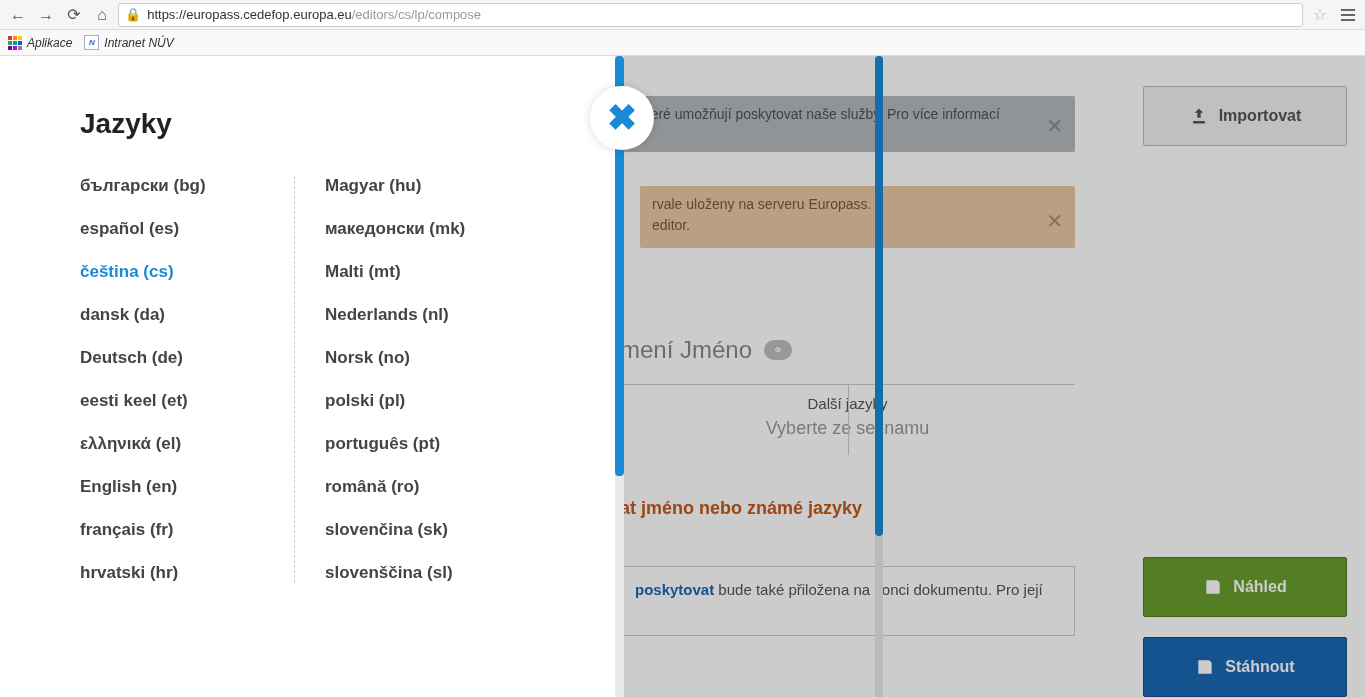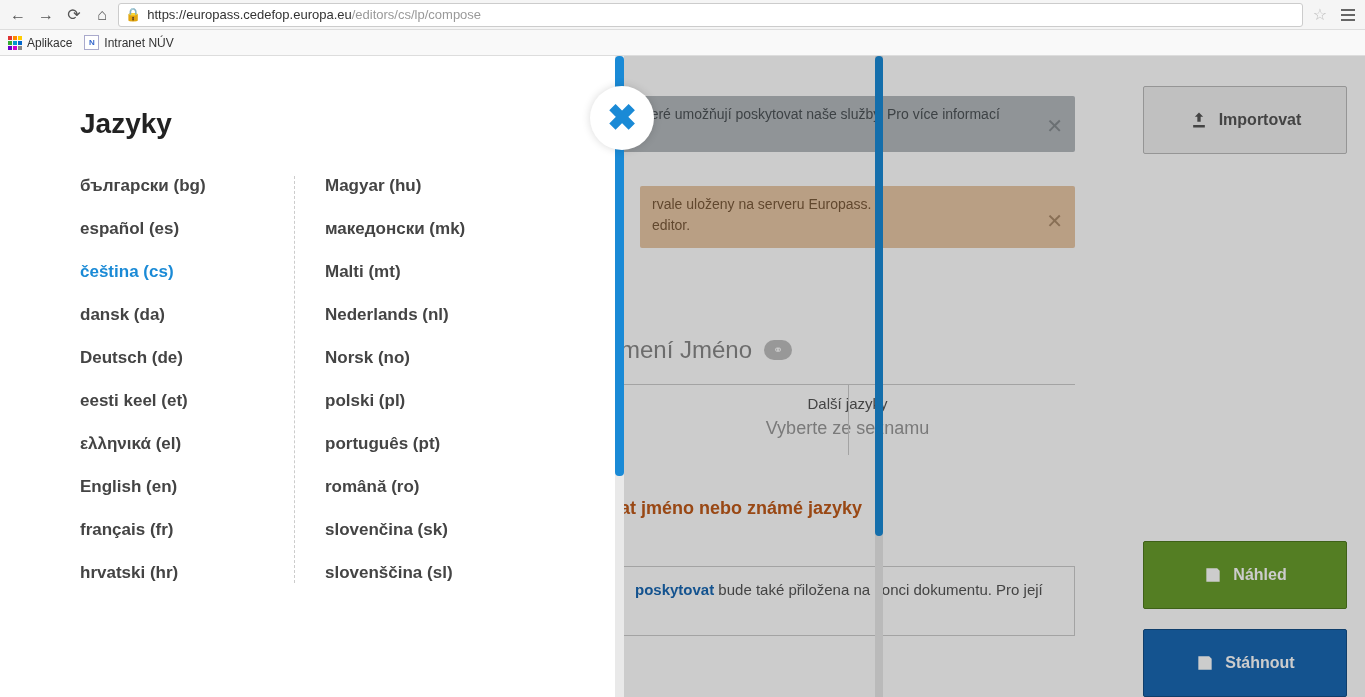--- a/index.html
+++ b/index.html
@@ -10,21 +10,21 @@
   .chrome-toolbar { display: flex; align-items: center; height: 30px; background: #f5f5f5; border-bottom: 1px solid #ddd; padding: 0 6px; gap: 4px; }
   .nav-btn { width: 24px; height: 24px; display: flex; align-items: center; justify-content: center; color: #555; cursor: pointer; font-size: 16px; }
   .addr-wrap { flex: 1; display: flex; align-items: center; height: 24px; background: #fff; border: 1px solid #ccc; border-radius: 3px; padding: 0 6px; gap: 6px; }
   .lock { color: #3a9a3a; font-size: 13px; }
   .addr-url { font-size: 13px; color: #999; white-space: nowrap; overflow: hidden; }
   .addr-url .dark { color: #333; }
   .chrome-star { color: #bbb; font-size: 16px; padding: 0 6px; }
   .chrome-menu { width: 22px; height: 22px; display: flex; flex-direction: column; justify-content: center; gap: 3px; align-items: center; }
   .chrome-menu div { width: 14px; height: 2px; background: #666; }
 
-  .bookmarks-bar { display: flex; align-items: center; height: 26px; background: #f9f9f9; border-bottom: 1px solid #ddd; padding: 0 8px; gap: 12px; font-size: 12px; color: #333; }
+  .bookmarks-bar { display: flex; align-items: center; height: 26px; background: #f9f9f9; border-bottom: 1px solid #ddd; padding: 0 8px; gap: 12px; font-size: 12px; color: #333; font-style: italic; }
   .apps-swatch { width: 14px; height: 14px; display: grid; grid-template-columns: repeat(3,1fr); grid-template-rows: repeat(3,1fr); gap: 1px; }
   .apps-swatch span:nth-child(1){background:#d33;} .apps-swatch span:nth-child(2){background:#f80;} .apps-swatch span:nth-child(3){background:#fc0;}
   .apps-swatch span:nth-child(4){background:#3a3;} .apps-swatch span:nth-child(5){background:#09c;} .apps-swatch span:nth-child(6){background:#06c;}
   .apps-swatch span:nth-child(7){background:#60c;} .apps-swatch span:nth-child(8){background:#c0c;} .apps-swatch span:nth-child(9){background:#888;}
   .bm-item { display: flex; align-items: center; gap: 5px; }
   .bm-favicon { width: 15px; height: 15px; background: #fff; border: 1px solid #aac; font-size: 8px; font-weight:bold; color:#36c; display:flex;align-items:center;justify-content:center; }
 
   
   .page { flex: 1; position: relative; background: #fff; overflow: hidden; }
 
@@ -46,21 +46,21 @@
   .lang-box { position:absolute; top:328px; left:620px; right:50px; border-top:1px solid #ccc; padding-top:10px; text-align:center; }
   .lang-box .t1 { color:#555; font-size:15px; margin-bottom:6px;}
   .lang-box .t2 { color:#999; font-size:18px;}
   .lang-vert { position:absolute; left:50%; top:0; width:1px; height:70px; background:#ccc;}
 
   .must-msg { position:absolute; top:442px; left:620px; color:#c05a1a; font-weight:bold; font-size:18px;}
 
   .doc-box { position:absolute; top:510px; left:620px; right:50px; height:70px; border:1px solid #ccc; padding:14px; color:#555; font-size:15px;}
   .doc-box .kw { color:#1a68b3; font-weight:bold; }
 
-  .btn { height: 68px; border-radius: 2px; display: flex; align-items: center; justify-content: center; gap: 10px; font-size: 16px; font-weight: 600; cursor: pointer; }
+  .btn { height: 60px; border-radius: 2px; display: flex; align-items: center; justify-content: center; gap: 10px; font-size: 16px; font-weight: 600; cursor: pointer; }
   .btn-import { background:#f0f0f0; color:#555; border:1px solid #bbb; }
   .btn-green { background:#6a9e2c; color:#fff; border:1px solid #4f7a1e; }
   .btn-blue  { background:#1a68b3; color:#fff; border:1px solid #134e86; }
   .btn svg { width:20px; height:20px; }
 
   .page-scroll { position:absolute; right:242px; top:0; bottom:0; width:8px; background:#e9e9e9;}
   .page-scroll .thumb { position:absolute; top:0; width:8px; height:480px; background:#1a8ad6; border-radius:4px;}
 
   
   .dim { position: absolute; inset: 0; background: rgba(0,0,0,0.20); }

